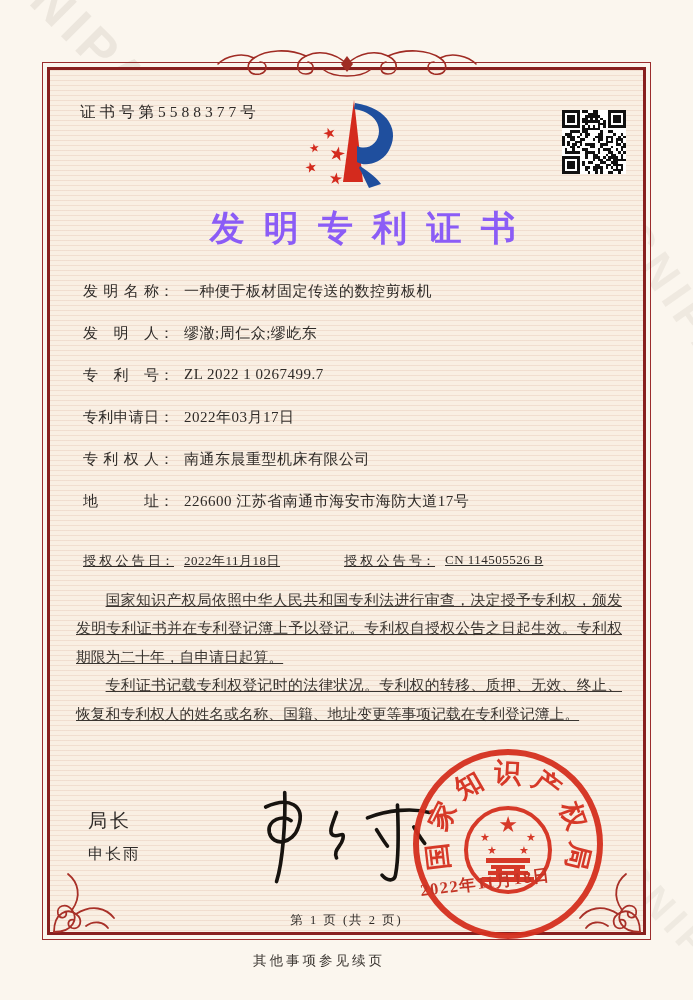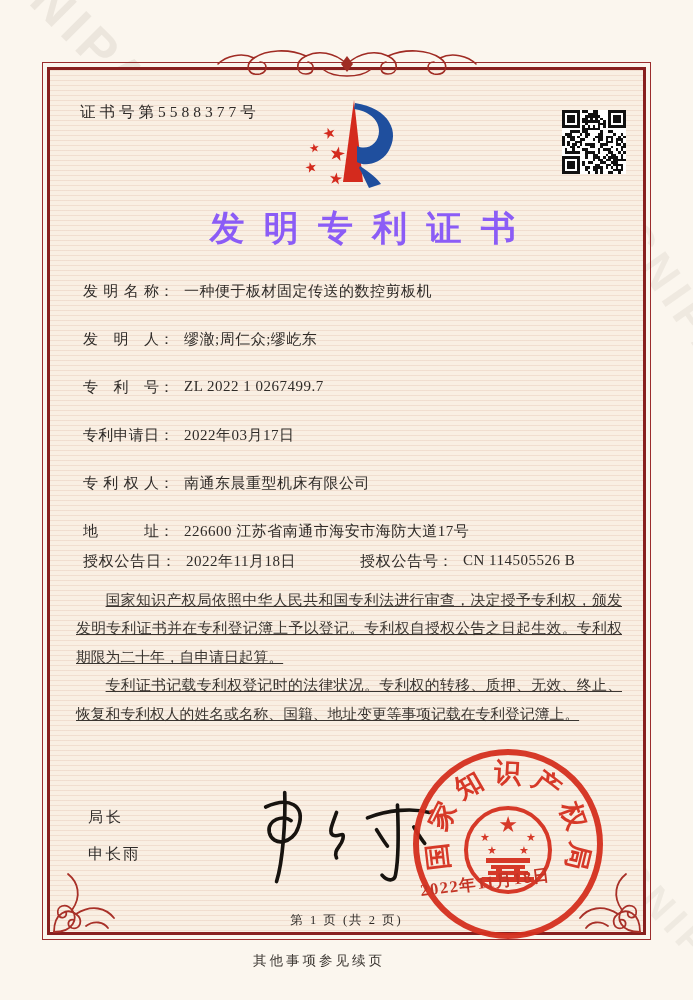--- a/index.html
+++ b/index.html
@@ -21,34 +21,34 @@
 
   .cert-no{left:80px;top:102px;font-size:15.5px;letter-spacing:4px;color:#2e2a28;}
 
   .logo-box{left:291px;top:96px;width:112px;height:96px;}
   .qr-box{left:562px;top:110px;width:64px;height:64px;}
 
   .title{left:16px;top:205px;width:693px;text-align:center;font-size:35px;font-weight:bold;
          color:#8b5cf6;letter-spacing:.55em;text-indent:.55em;}
 
   .fields{left:83px;top:282px;width:540px;}
-  .frow{display:flex;align-items:flex-start;margin-bottom:29px;font-size:15px;color:#2f2b28;}
+  .frow{display:flex;align-items:flex-start;margin-bottom:23px;font-size:15px;color:#2f2b28;}
   .flabel{display:inline-block;width:76px;text-align:justify;text-align-last:justify;flex:0 0 76px;}
   .fcolon{flex:0 0 auto;margin-right:10px;}
   .fvalue{letter-spacing:.5px;}
 
-  .grant-row{left:83px;top:552px;width:560px;display:flex;font-size:15px;color:#2f2b28;}
+  .grant-row{left:83px;top:552px;width:560px;display:flex;font-size:13px;color:#2f2b28;text-decoration:underline;}
   .grant-pair{display:flex;}
   .grant-pair .flabel{width:78px;flex:0 0 78px;}
   .grant-gap{width:64px;}
 
   .paras{left:76px;top:586px;width:546px;font-size:14.8px;line-height:1.92;color:#3a3530;text-align:justify;text-decoration:underline;}
   .paras p{margin:0;text-indent:2em;}
 
-  .officer-role{left:88px;top:808px;font-size:15px;letter-spacing:3px;color:#2e2a28;}
+  .officer-role{left:88px;top:808px;font-size:19px;letter-spacing:3px;color:#2e2a28;}
   .officer-name{left:88px;top:844px;font-size:15.5px;letter-spacing:2px;color:#2e2a28;}
   .sig-box{left:242px;top:782px;width:200px;height:110px;}
 
   .seal-box{left:408px;top:744px;width:200px;height:200px;opacity:.95;}
   .seal-date{position:absolute;left:12px;top:128px;font-size:16.5px;font-weight:bold;color:#c22c1c;
              letter-spacing:1.5px;transform:rotate(-7deg);white-space:nowrap;}
 
   .page-indicator{left:0;top:912px;width:693px;text-align:center;font-size:12.5px;letter-spacing:2px;color:#2f2b28;}
   .note{left:0;top:952px;width:638px;text-align:center;font-size:13.5px;letter-spacing:3px;color:#3a3530;}
 

